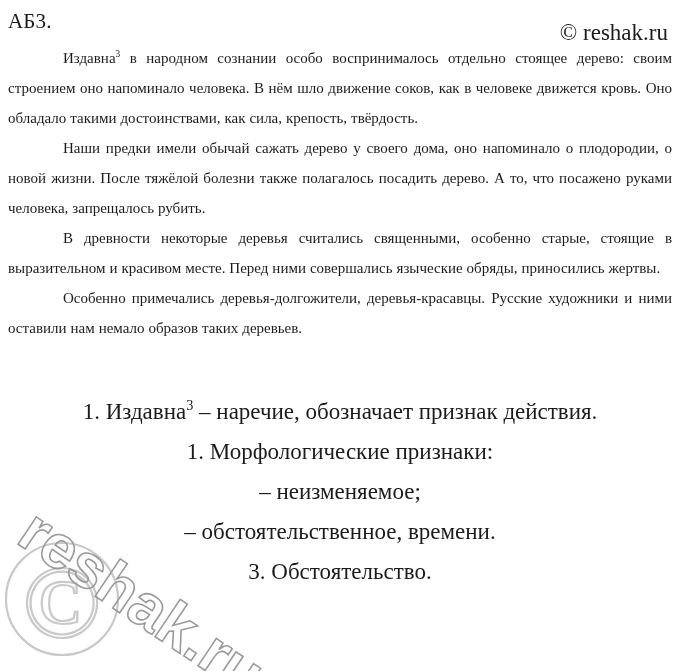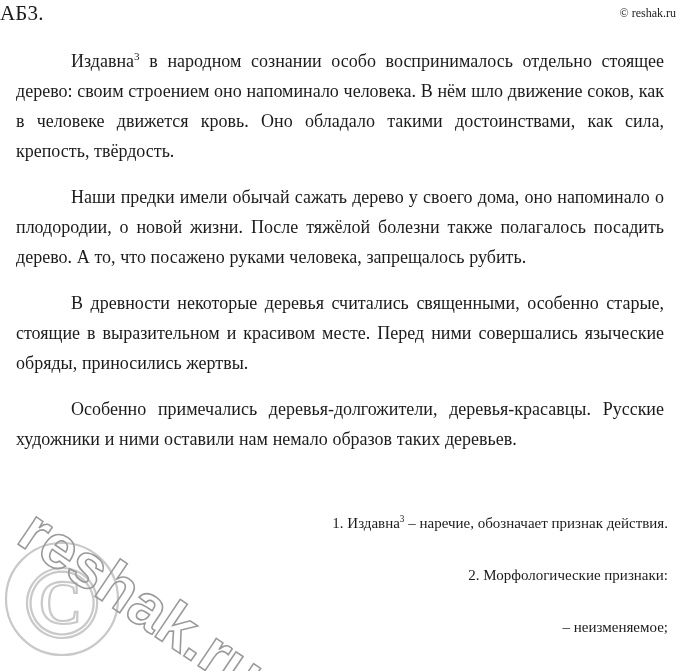--- a/index.html
+++ b/index.html
@@ -16,54 +16,55 @@
     font-family: "Liberation Serif", "DejaVu Serif", serif;
     color: #1b1b1b;
     -webkit-font-smoothing: antialiased;
   }
 
   .page {
     position: relative;
     width: 680px;
     height: 671px;
     box-sizing: border-box;
-    padding: 0;
+    padding: 8px;
   }
 
   
   .header-row {
     position: relative;
     height: 30px;
     display: flex;
     align-items: flex-start;
     justify-content: space-between;
     padding: 0 2px 0 0;
   }
   .doc-code {
     font-size: 21px;
     line-height: 26px;
     letter-spacing: 0.2px;
     white-space: nowrap;
   }
   .copyright-line {
-    font-size: 12px;
+    font-size: 23px;
     line-height: 26px;
     white-space: nowrap;
     padding-right: 2px;
+    margin-top: 12px;
   }
 
   
   .body-block {
     position: relative;
     z-index: 2;
     margin-top: 5px;
   }
   p.para {
-    margin: 16px;
-    font-size: 18px;
+    margin: 0;
+    font-size: 15px;
     line-height: 30px;
     text-align: justify;
     text-indent: 55px;
     text-justify: inter-word;
     word-spacing: 0.2px;
     hyphens: none;
   }
   p.para:last-of-type { text-align: justify; }
 
   sup.sup-mark {
@@ -72,24 +73,24 @@
     line-height: 0;
   }
 
   
   .analysis-block {
     position: relative;
     z-index: 2;
     margin-top: 49px;
   }
   .analysis-line {
-    margin: 12px;
-    font-size: 15px;
+    margin: 0;
+    font-size: 23px;
     line-height: 40px;
-    text-align: right;
+    text-align: center;
     text-indent: 0;
     white-space: nowrap;
   }
 
   
   .watermark {
     position: absolute;
     left: 0;
     top: 497px;
     width: 250px;
@@ -141,21 +142,21 @@
     <p class="para"><span>В древности некоторые деревья считались священными, особенно старые, стоящие в выразительном и красивом месте. Перед ними совершались языческие обряды, приносились жертвы.</span></p>
 
     <p class="para"><span>Особенно примечались деревья-долгожители, деревья-красавцы. Русские художники и ними оставили нам немало образов таких деревьев.</span></p>
 
   </div>
 
   <div class="analysis-block">
 
     <p class="analysis-line"><span>1. Издавна</span><sup class="sup-mark">3</sup><span> – наречие, обозначает признак действия.</span></p>
 
-    <p class="analysis-line"><span>2. Морфологические признаки:</span></p>
+    <p class="analysis-line"><span>1. Морфологические признаки:</span></p>
 
     <p class="analysis-line"><span>– неизменяемое;</span></p>
 
     <p class="analysis-line"><span>– обстоятельственное, времени.</span></p>
 
     <p class="analysis-line"><span>3. Обстоятельство.</span></p>
 
   </div>
 
   <div class="watermark">

